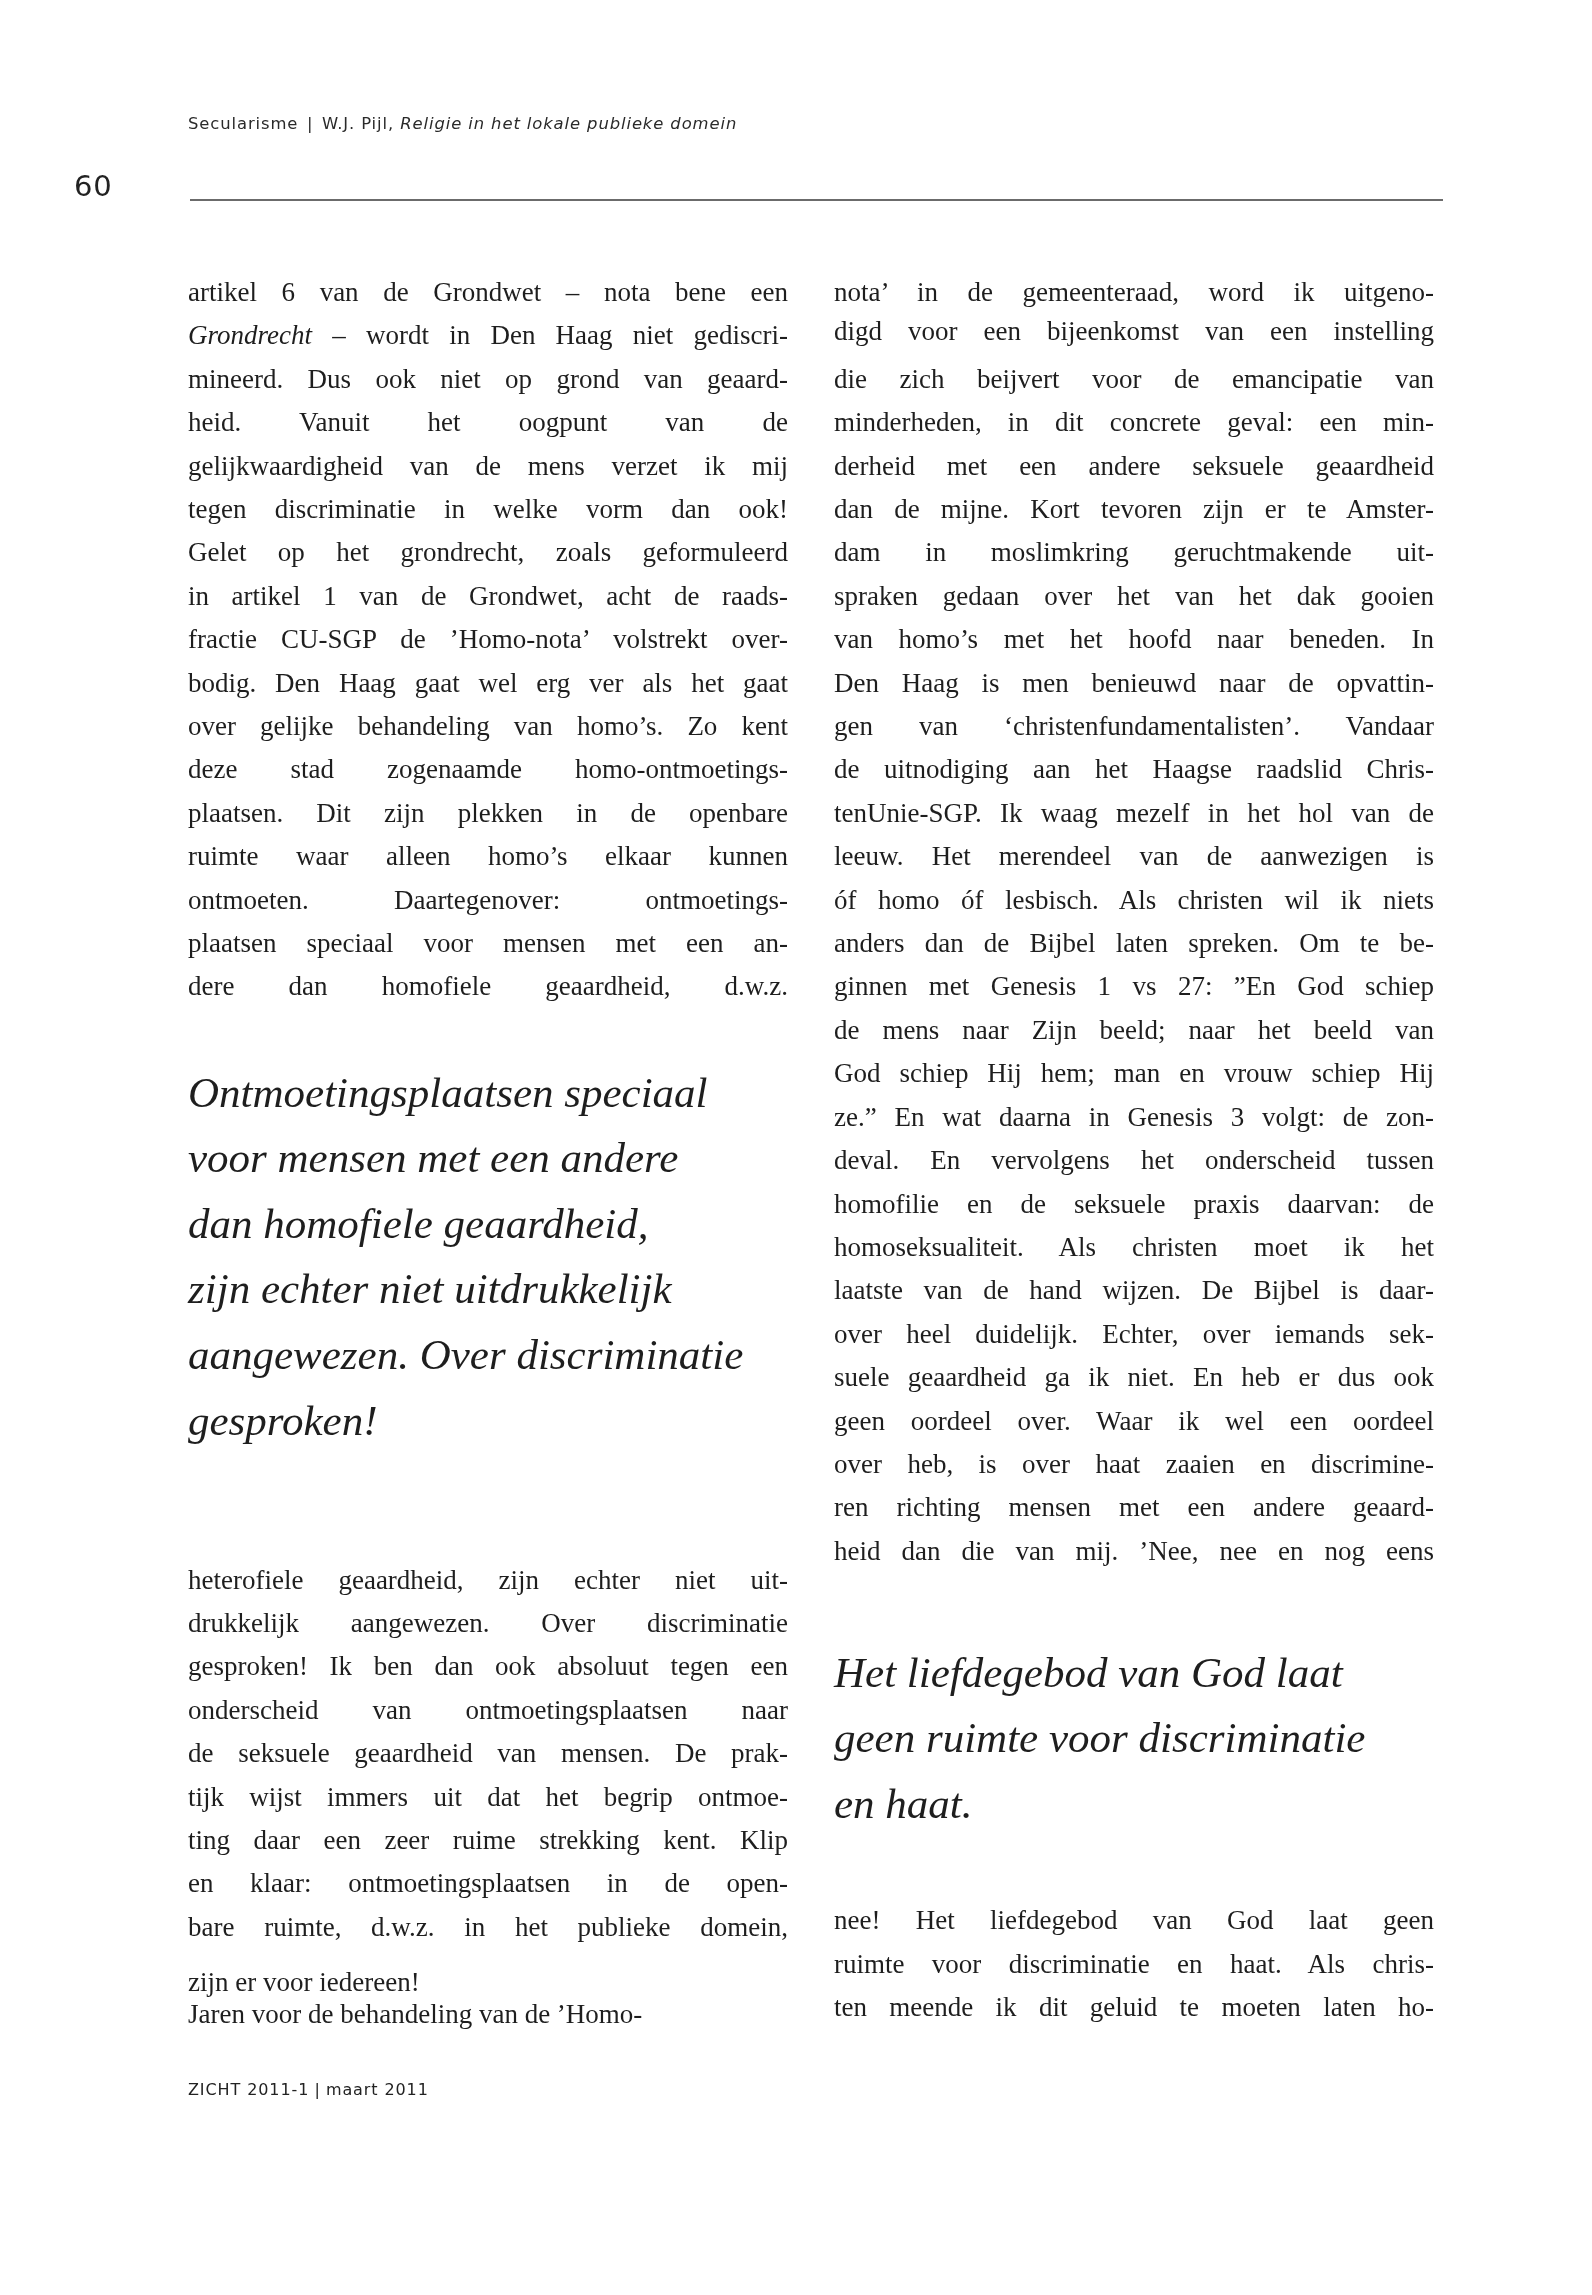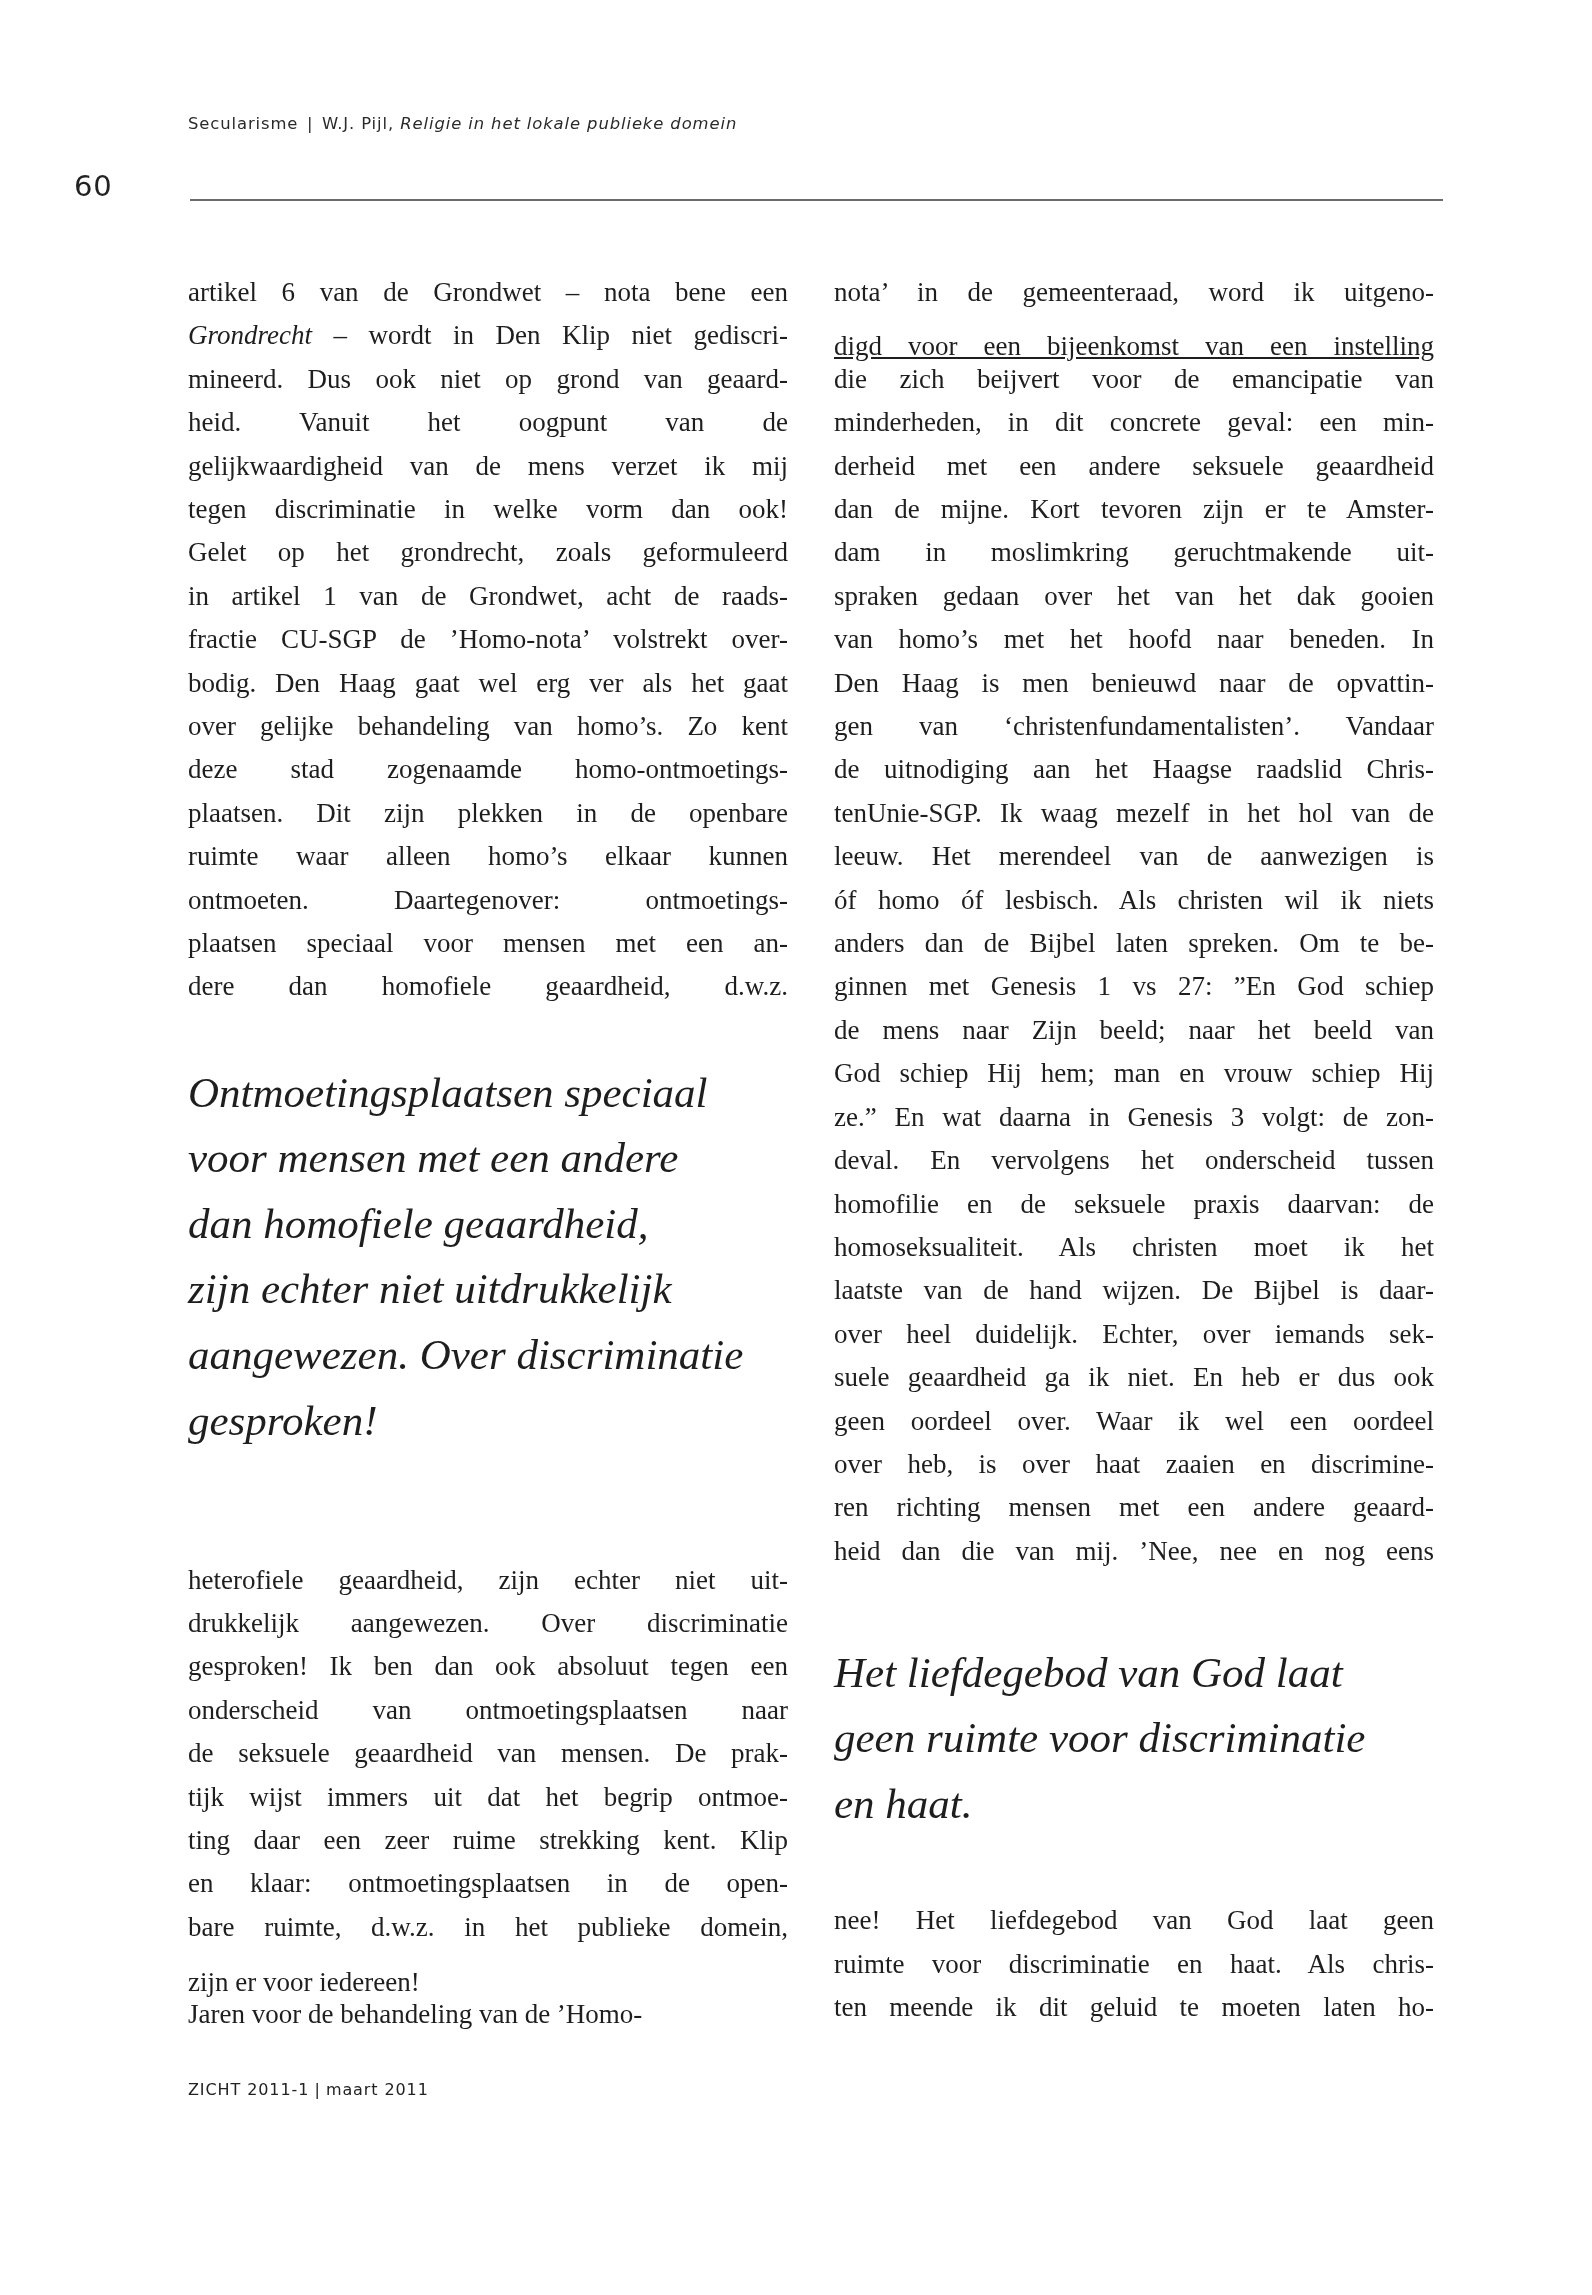--- a/index.html
+++ b/index.html
@@ -45,21 +45,21 @@
 <div class="running-head">
   <span>Secularisme</span><span class="sep">|</span><span>W.J. Pijl,</span>
   <em>Religie in het lokale publieke domein</em>
 </div>
 <div class="page-number">60</div>
 <div class="header-rule"></div>
 
 <div class="col col-left" style="top:0;height:2295px;">
   <div id="left-b1">
       <div class="line" style="top: 271px;"><span>artikel 6 van de Grondwet – nota bene een</span></div>
-      <div class="line" style="top: 314px;"><em>Grondrecht</em><span> – wordt in Den Klip niet gediscri-</span></div>
+      <div class="line" style="top: 314px;"><em>Grondrecht</em><span> – wordt in Den Haag niet gediscri-</span></div>
       <div class="line" style="top: 358px;"><span>mineerd. Dus ook niet op grond van geaard-</span></div>
       <div class="line" style="top: 401px;"><span>heid. Vanuit het oogpunt van de</span></div>
       <div class="line" style="top: 445px;"><span>gelijkwaardigheid van de mens verzet ik mij</span></div>
       <div class="line" style="top: 488px;"><span>tegen discriminatie in welke vorm dan ook!</span></div>
       <div class="line" style="top: 531px;"><span>Gelet op het grondrecht, zoals geformuleerd</span></div>
       <div class="line" style="top: 575px;"><span>in artikel 1 van de Grondwet, acht de raads-</span></div>
       <div class="line" style="top: 618px;"><span>fractie CU-SGP de ’Homo-nota’ volstrekt over-</span></div>
       <div class="line" style="top: 662px;"><span>bodig. Den Haag gaat wel erg ver als het gaat</span></div>
       <div class="line" style="top: 705px;"><span>over gelijke behandeling van homo’s. Zo kent</span></div>
       <div class="line" style="top: 748px;"><span>deze stad zogenaamde homo-ontmoetings-</span></div>
@@ -88,21 +88,21 @@
       <div class="line" style="top: 1862px;">en klaar: ontmoetingsplaatsen in de open-</div>
       <div class="line" style="top: 1906px;">bare ruimte, d.w.z. in het publieke domein,</div>
       <div class="line last" style="top: 1949px; margin-top: 12px;">zijn er voor iedereen!</div>
       <div class="line last" style="top: 1993px;">Jaren voor de behandeling van de ’Homo-</div>
     </div>
 </div>
 
 <div class="col col-right" style="top:0;height:1986px;">
   <div id="right-b1">
       <div class="line" style="top: 271px;">nota’ in de gemeenteraad, word ik uitgeno-</div>
-      <div class="line" style="top: 325px; text-decoration: underline;">digd voor een bijeenkomst van een instelling</div>
+      <div class="line" style="top: 310px;">digd voor een bijeenkomst van een instelling</div>
       <div class="line" style="top: 358px;">die zich beijvert voor de emancipatie van</div>
       <div class="line" style="top: 401px;">minderheden, in dit concrete geval: een min-</div>
       <div class="line" style="top: 445px;">derheid met een andere seksuele geaardheid</div>
       <div class="line" style="top: 488px;">dan de mijne. Kort tevoren zijn er te Amster-</div>
       <div class="line" style="top: 531px;">dam in moslimkring geruchtmakende uit-</div>
       <div class="line" style="top: 575px;">spraken gedaan over het van het dak gooien</div>
       <div class="line" style="top: 618px;">van homo’s met het hoofd naar beneden. In</div>
       <div class="line" style="top: 662px;">Den Haag is men benieuwd naar de opvattin-</div>
       <div class="line" style="top: 705px;">gen van ‘christenfundamentalisten’. Vandaar</div>
       <div class="line" style="top: 748px;">de uitnodiging aan het Haagse raadslid Chris-</div>

